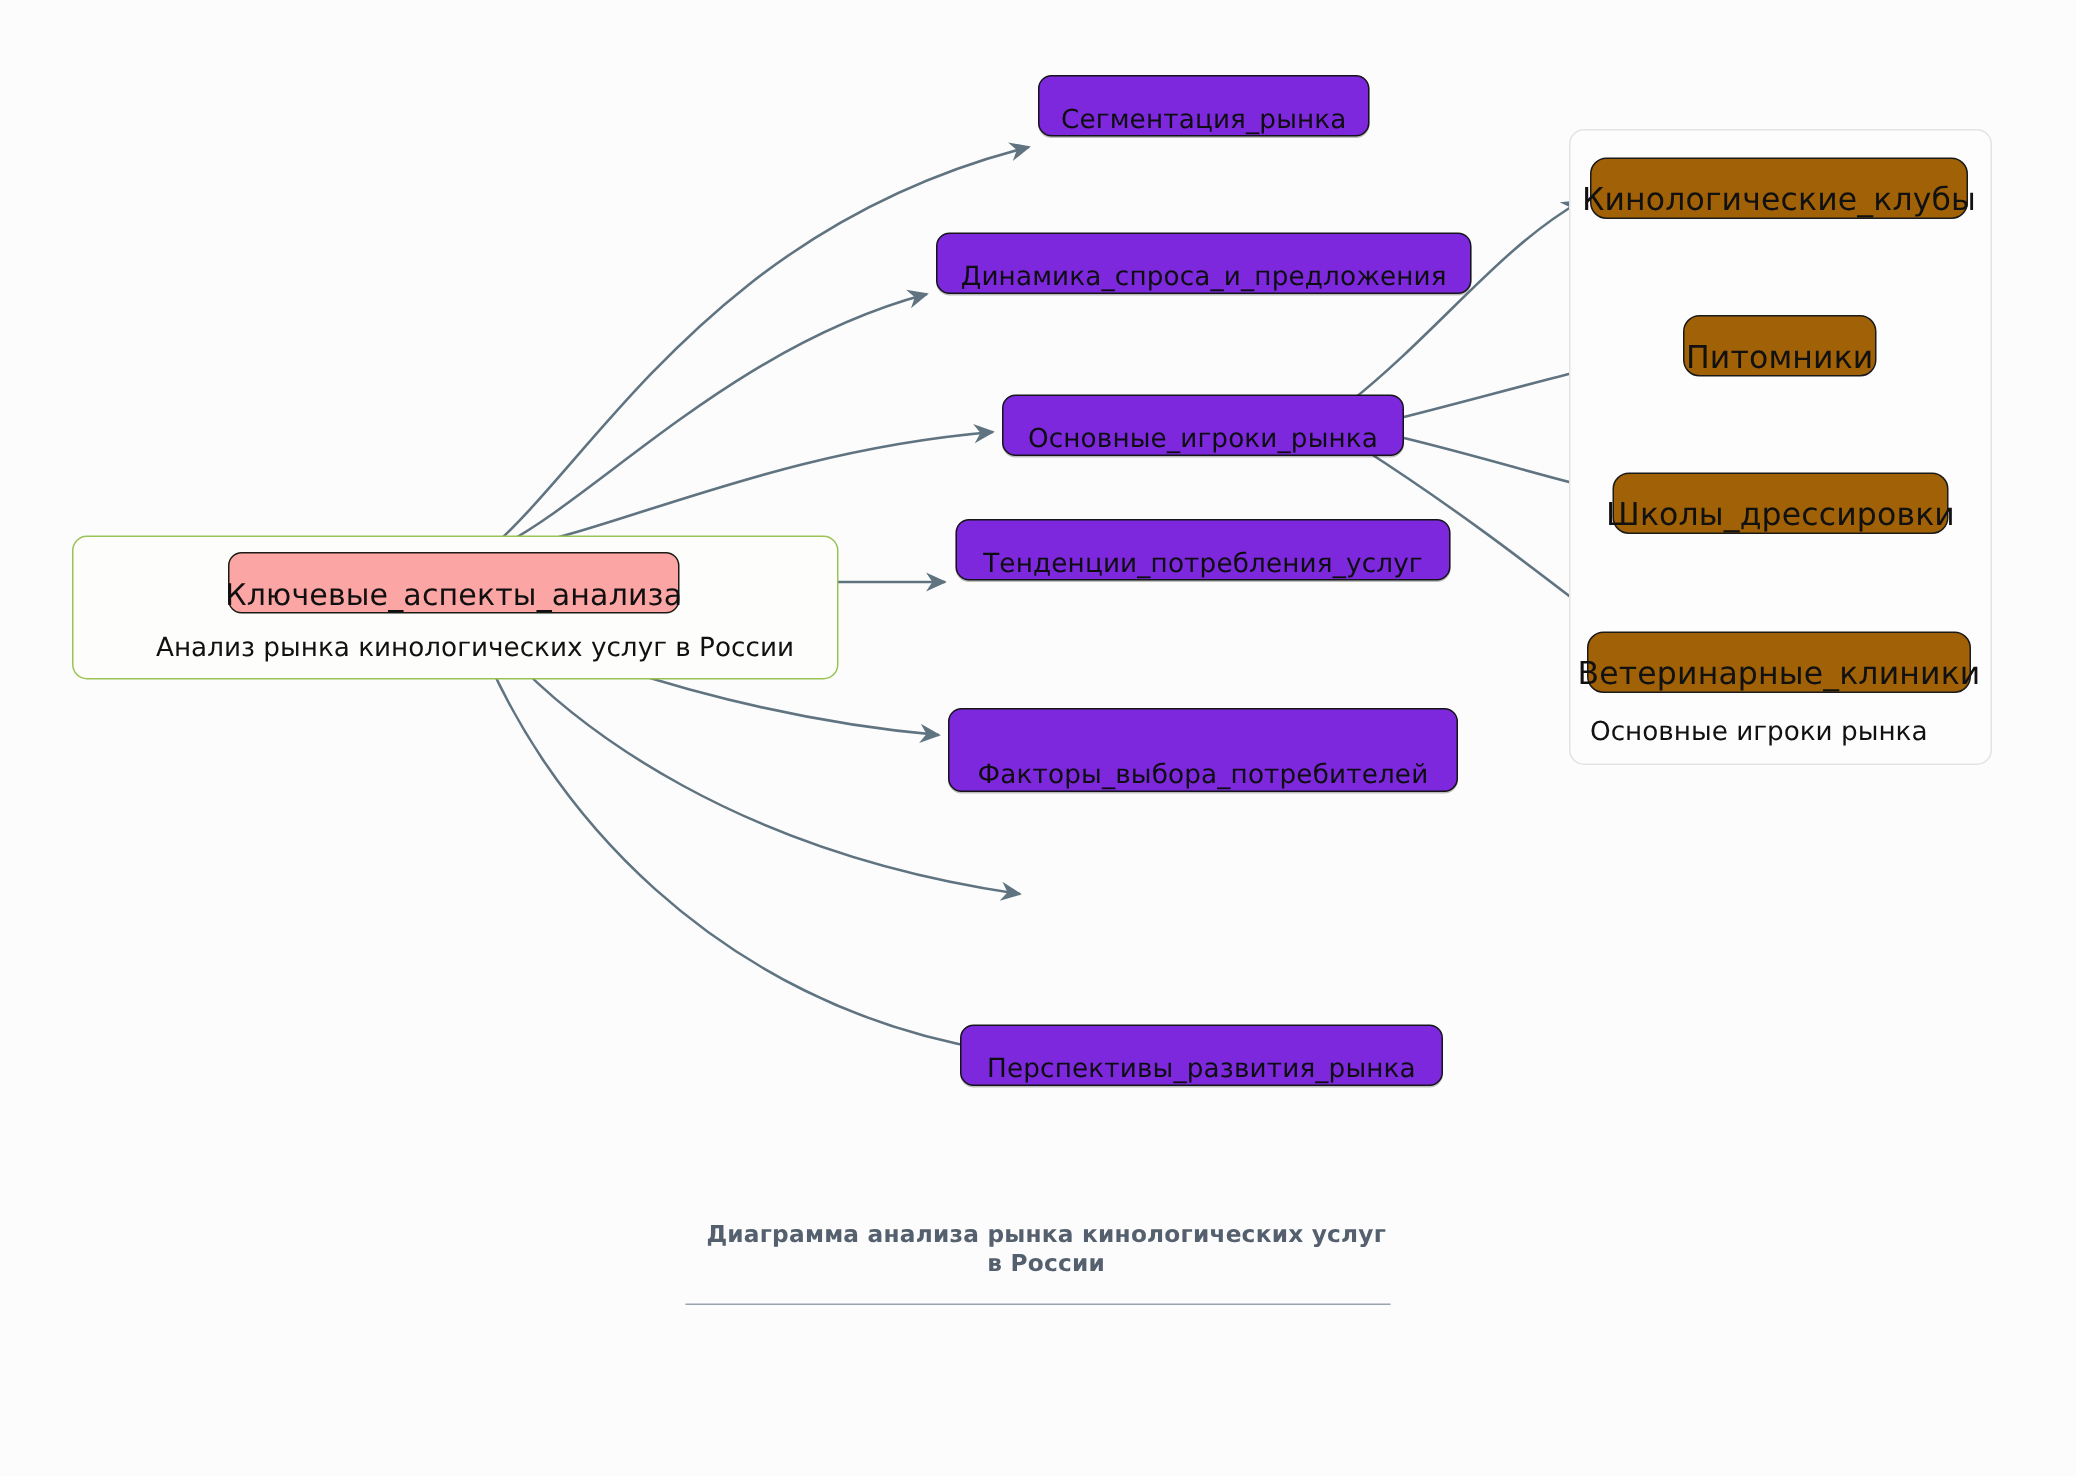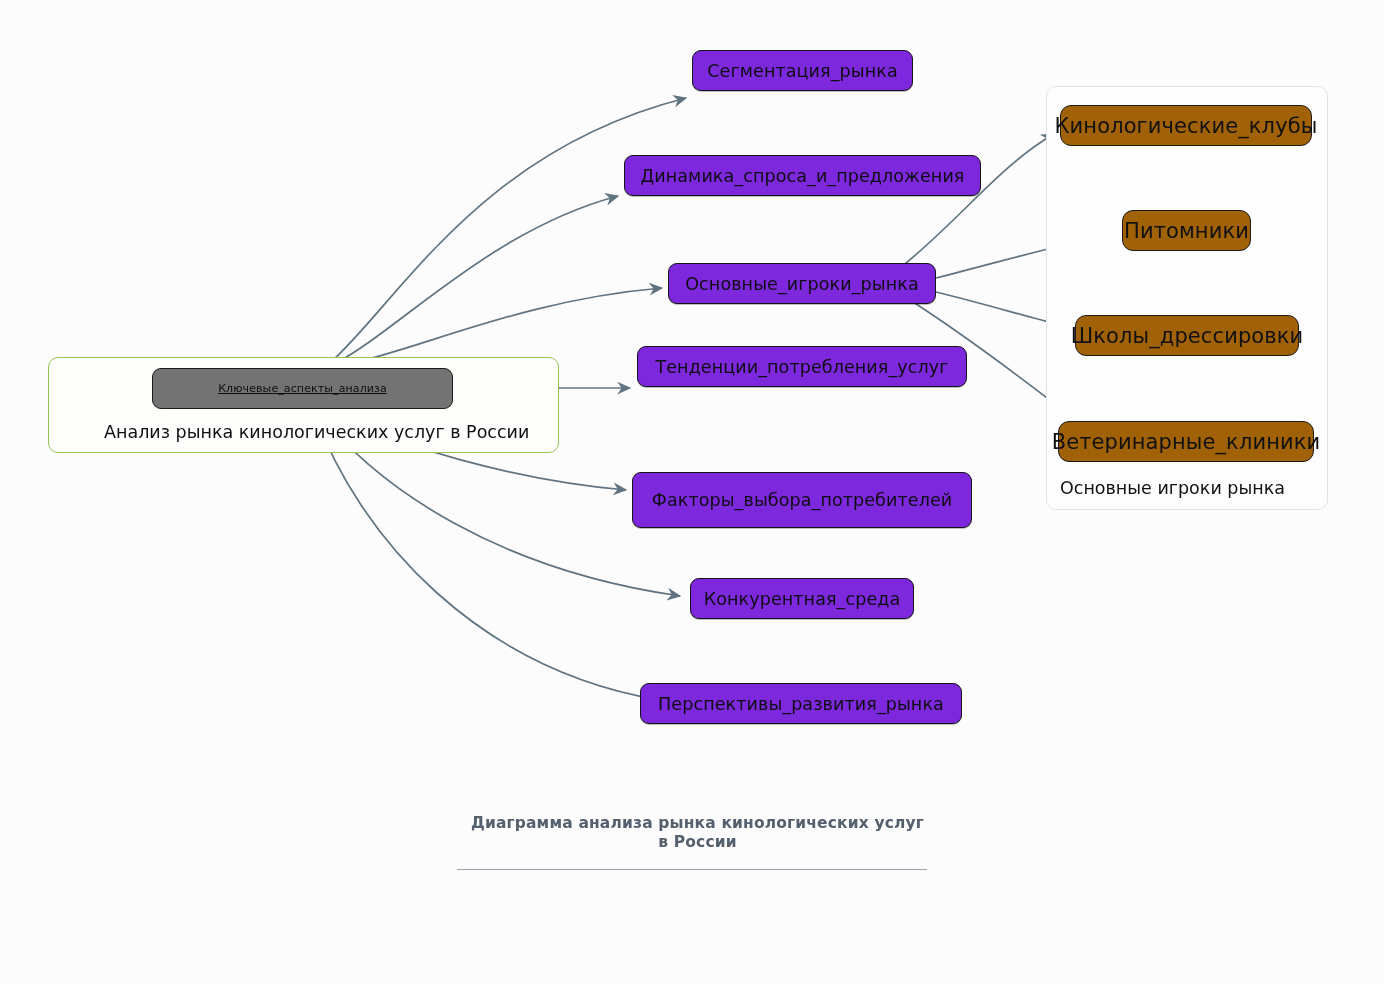--- a/index.html
+++ b/index.html
@@ -30,41 +30,40 @@
     width: 1384px;
     height: 984px;
     pointer-events: none;
   }
 
   
   .node {
     position: absolute;
     box-sizing: border-box;
     display: flex;
-    align-items: center;
+    align-items: flex-end;
     justify-content: center;
     border-radius: 9px;
     white-space: nowrap;
     letter-spacing: 0.1px;
   }
 
   .node-purple {
     background: #7d28dd;
     border: 1.4px solid #15141b;
     color: #0e0e12;
     font-size: 17.5px;
     box-shadow: 0 1px 0 rgba(0,0,0,0.25);
   }
 
   .node-green {
-    background: #737373;
+    background: #fca5a5;
     border: 1.6px solid #1b1b14;
     color: #101010;
-    font-size: 11px;
-    text-decoration: underline;
+    font-size: 20px;
   }
 
   .node-white {
     background: #a16207;
     border: 1.5px solid #1a1a1a;
     color: #111111;
     font-size: 21px;
     border-radius: 11px;
   }
 
@@ -176,23 +175,20 @@
   </div>
 
   <div class="node node-purple" style="left:637px; top:346px; width:330px; height:41px;">
     <span>Тенденции_потребления_услуг</span>
   </div>
 
   <div class="node node-purple" style="left:632px; top:472px; width:340px; height:56px;">
     <span>Факторы_выбора_потребителей</span>
   </div>
 
-  <div class="node node-purple" style="left:690px; top:578px; width:224px; height:41px;">
-    <span>Конкурентная_среда</span>
-  </div>
 
   <div class="node node-purple" style="left:640px; top:683px; width:322px; height:41px;">
     <span>Перспективы_развития_рынка</span>
   </div>
 
   <div class="subgraph subgraph-plain" style="left:1046px; top:86px; width:282px; height:424px;">
   </div>
   <div class="subgraph-label" style="left:1060px; top:478px;">Основные игроки рынка</div>
 
   <div class="node node-white" style="left:1060px; top:105px; width:252px; height:41px;">

